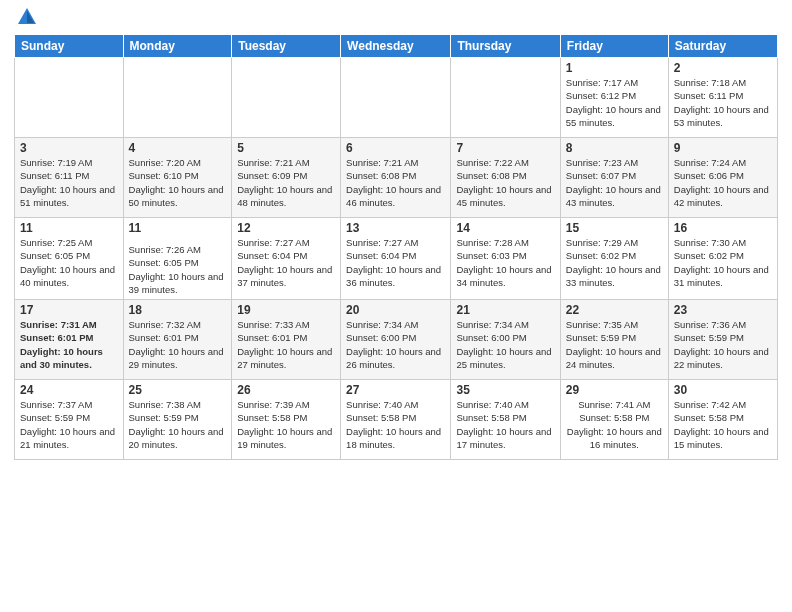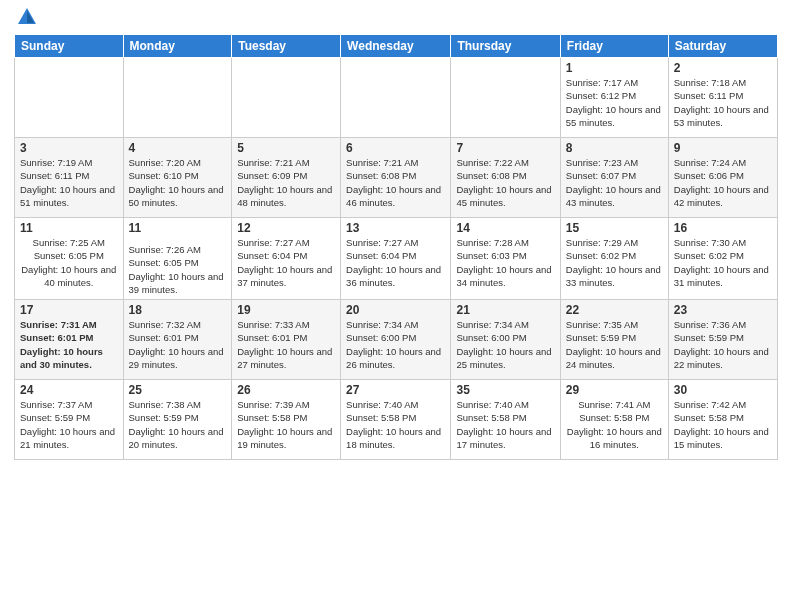--- a/index.html
+++ b/index.html
@@ -193,21 +193,21 @@
           <td>
             <span class="day-num">9</span>
             <div class="day-info" style="white-space: pre-line;">Sunrise: 7:24 AM
 Sunset: 6:06 PM
 Daylight: 10 hours and 42 minutes.</div>
           </td>
         </tr>
         <tr>
           <td>
             <span class="day-num">11</span>
-            <div class="day-info" style="white-space: pre-line; text-align: center;">Sunrise: 7:25 AM
+            <div class="day-info" style="white-space: pre-line;">Sunrise: 7:25 AM
 Sunset: 6:05 PM
 Daylight: 10 hours and 40 minutes.</div>
           </td>
           <td>
             <span class="day-num">11</span>
             <div class="day-info" style="white-space: pre-line; margin-top: 8px;">Sunrise: 7:26 AM
 Sunset: 6:05 PM
 Daylight: 10 hours and 39 minutes.</div>
           </td>
           <td>

